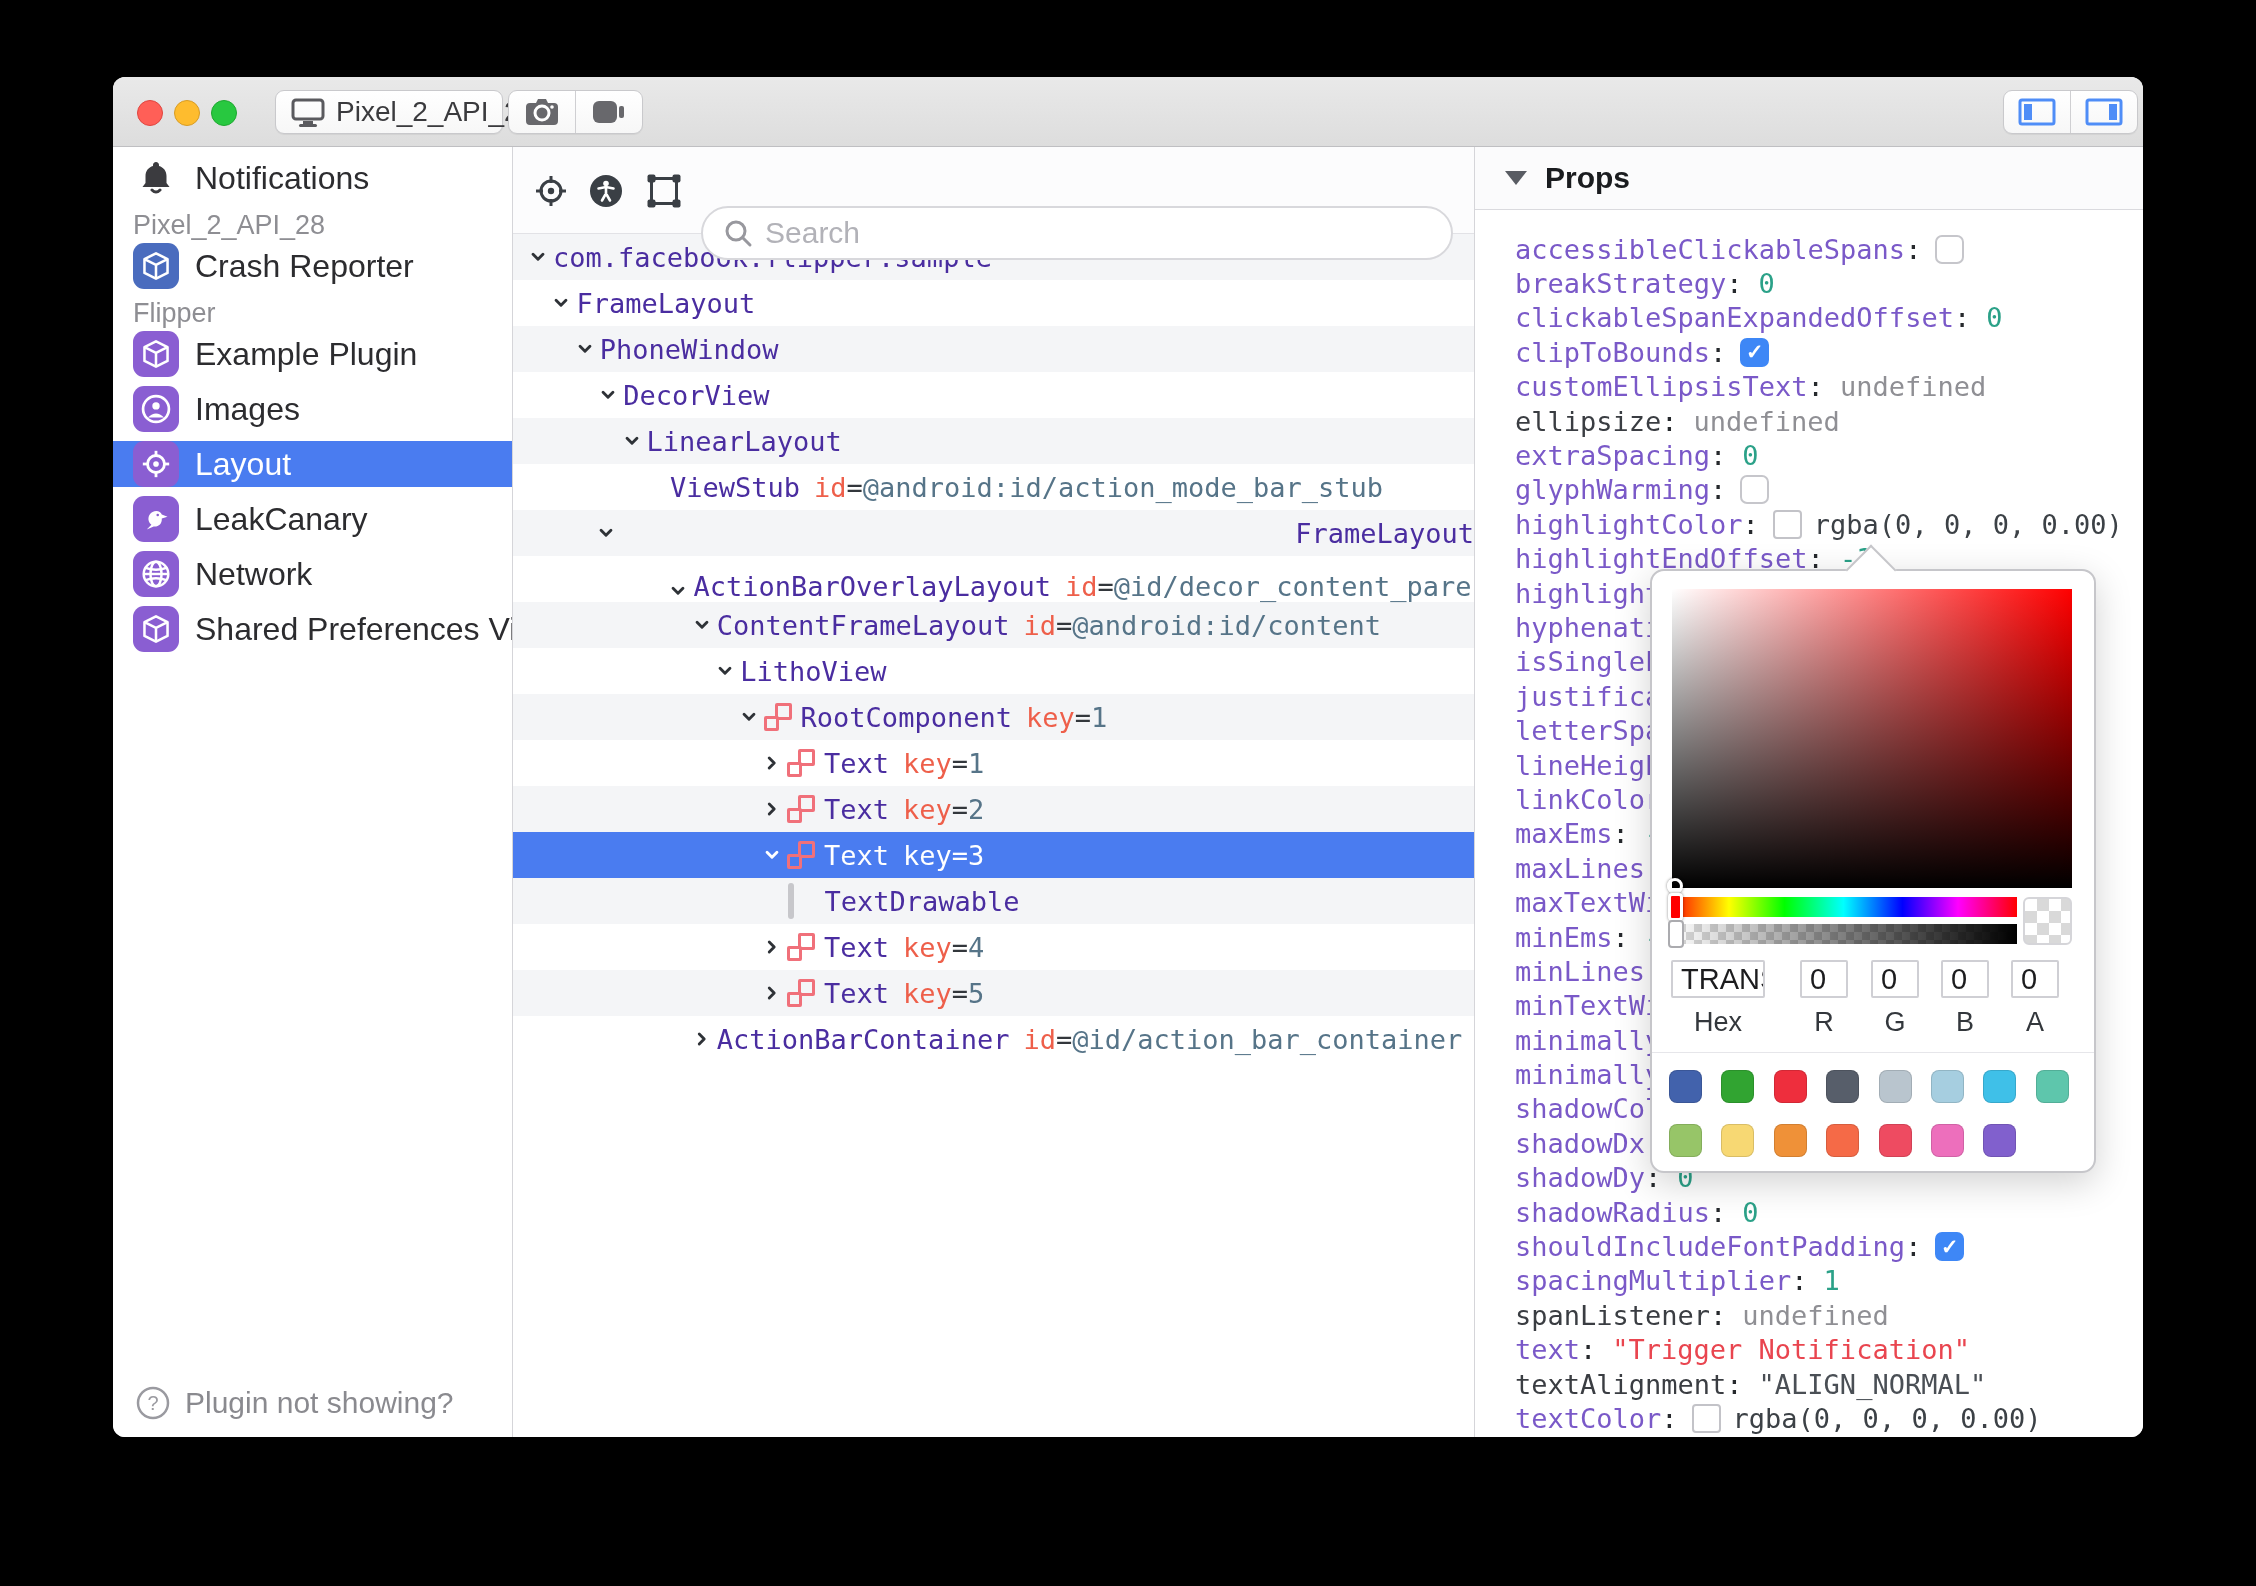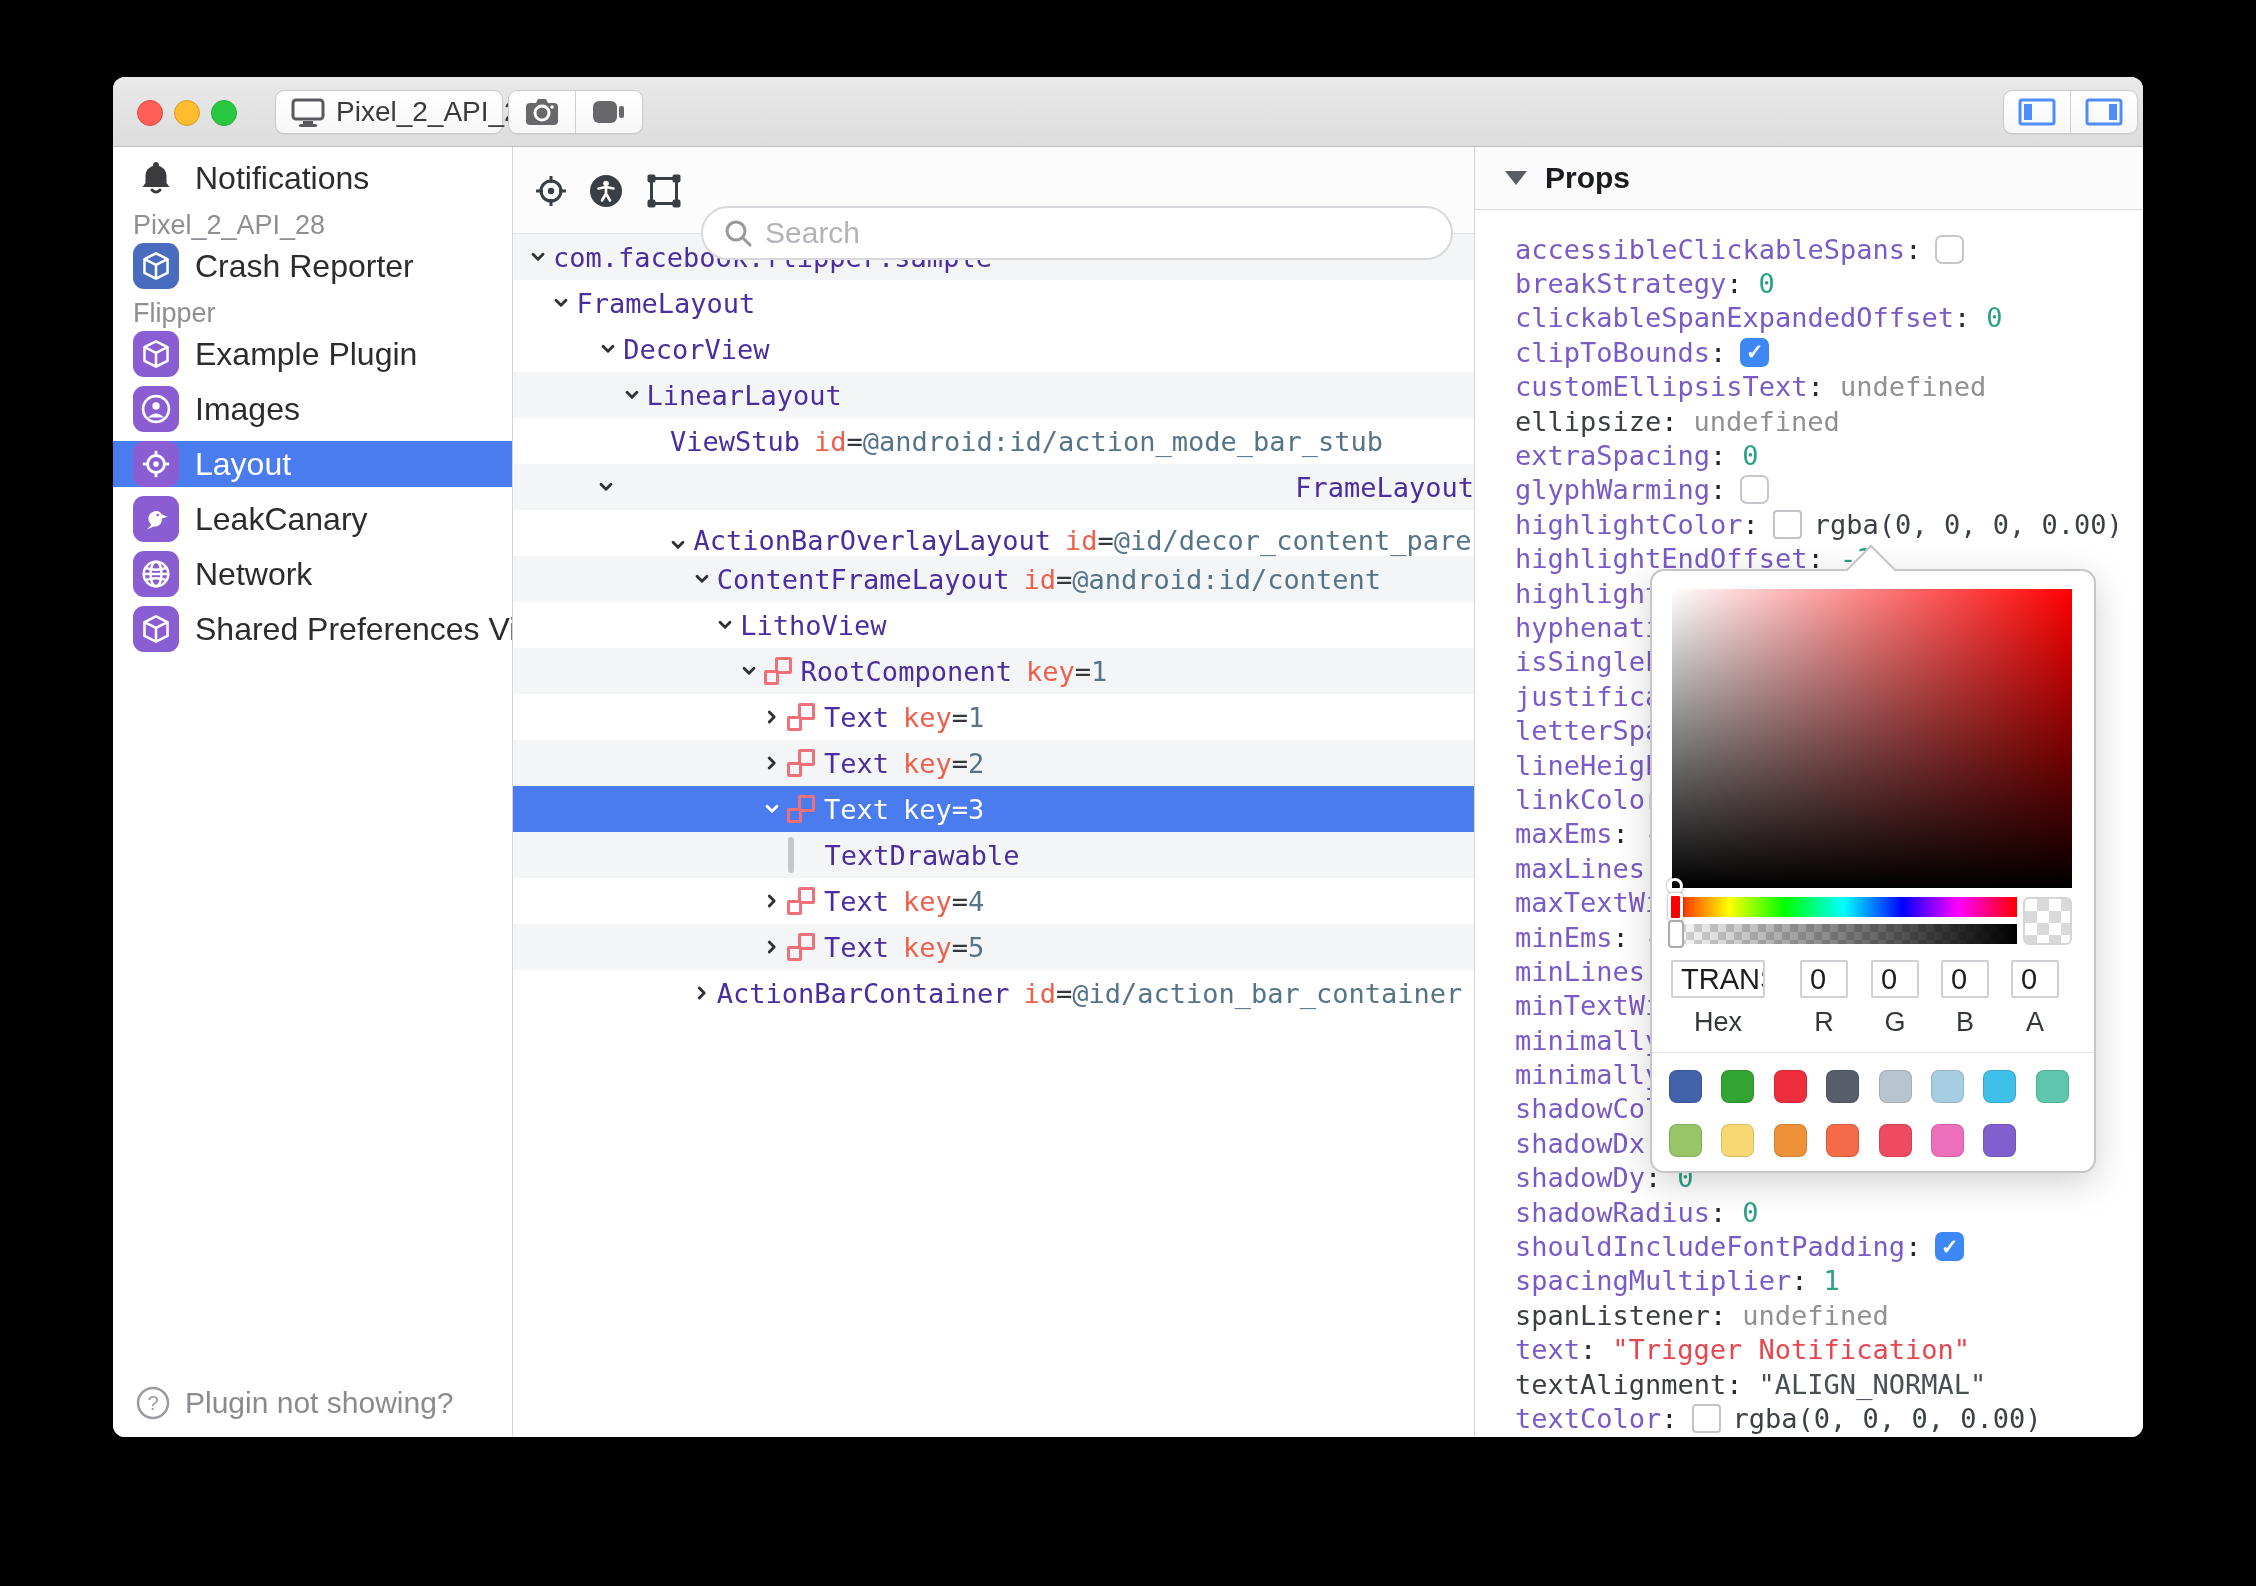--- a/index.html
+++ b/index.html
@@ -349,20 +349,28 @@
             <span class="tname">com.facebook.flipper.sample</span>
           </div>
           <div class="tree-row" style="padding-left: 37.4px;">
             <span class="chev">
               <svg width="22" height="22" viewBox="0 0 20 20">
                 <polyline points="5.5,7.5 10,12 14.5,7.5" fill="none" stroke="currentColor" stroke-width="2.6" stroke-linecap="round" stroke-linejoin="round"></polyline>
               </svg>
             </span>
             <span class="tname">FrameLayout</span>
           </div>
+          <div class="tree-row alt" style="padding-left: 60.8px;">
+            <span class="chev">
+              <svg width="22" height="22" viewBox="0 0 20 20">
+                <polyline points="5.5,7.5 10,12 14.5,7.5" fill="none" stroke="currentColor" stroke-width="2.6" stroke-linecap="round" stroke-linejoin="round"></polyline>
+              </svg>
+            </span>
+            <span class="tname">PhoneWindow</span>
+          </div>
           <div class="tree-row" style="padding-left: 84.2px;">
             <span class="chev">
               <svg width="22" height="22" viewBox="0 0 20 20">
                 <polyline points="5.5,7.5 10,12 14.5,7.5" fill="none" stroke="currentColor" stroke-width="2.6" stroke-linecap="round" stroke-linejoin="round"></polyline>
               </svg>
             </span>
             <span class="tname">DecorView</span>
           </div>
           <div class="tree-row alt" style="padding-left: 107.6px; text-align: center;">
             <span class="chev">

